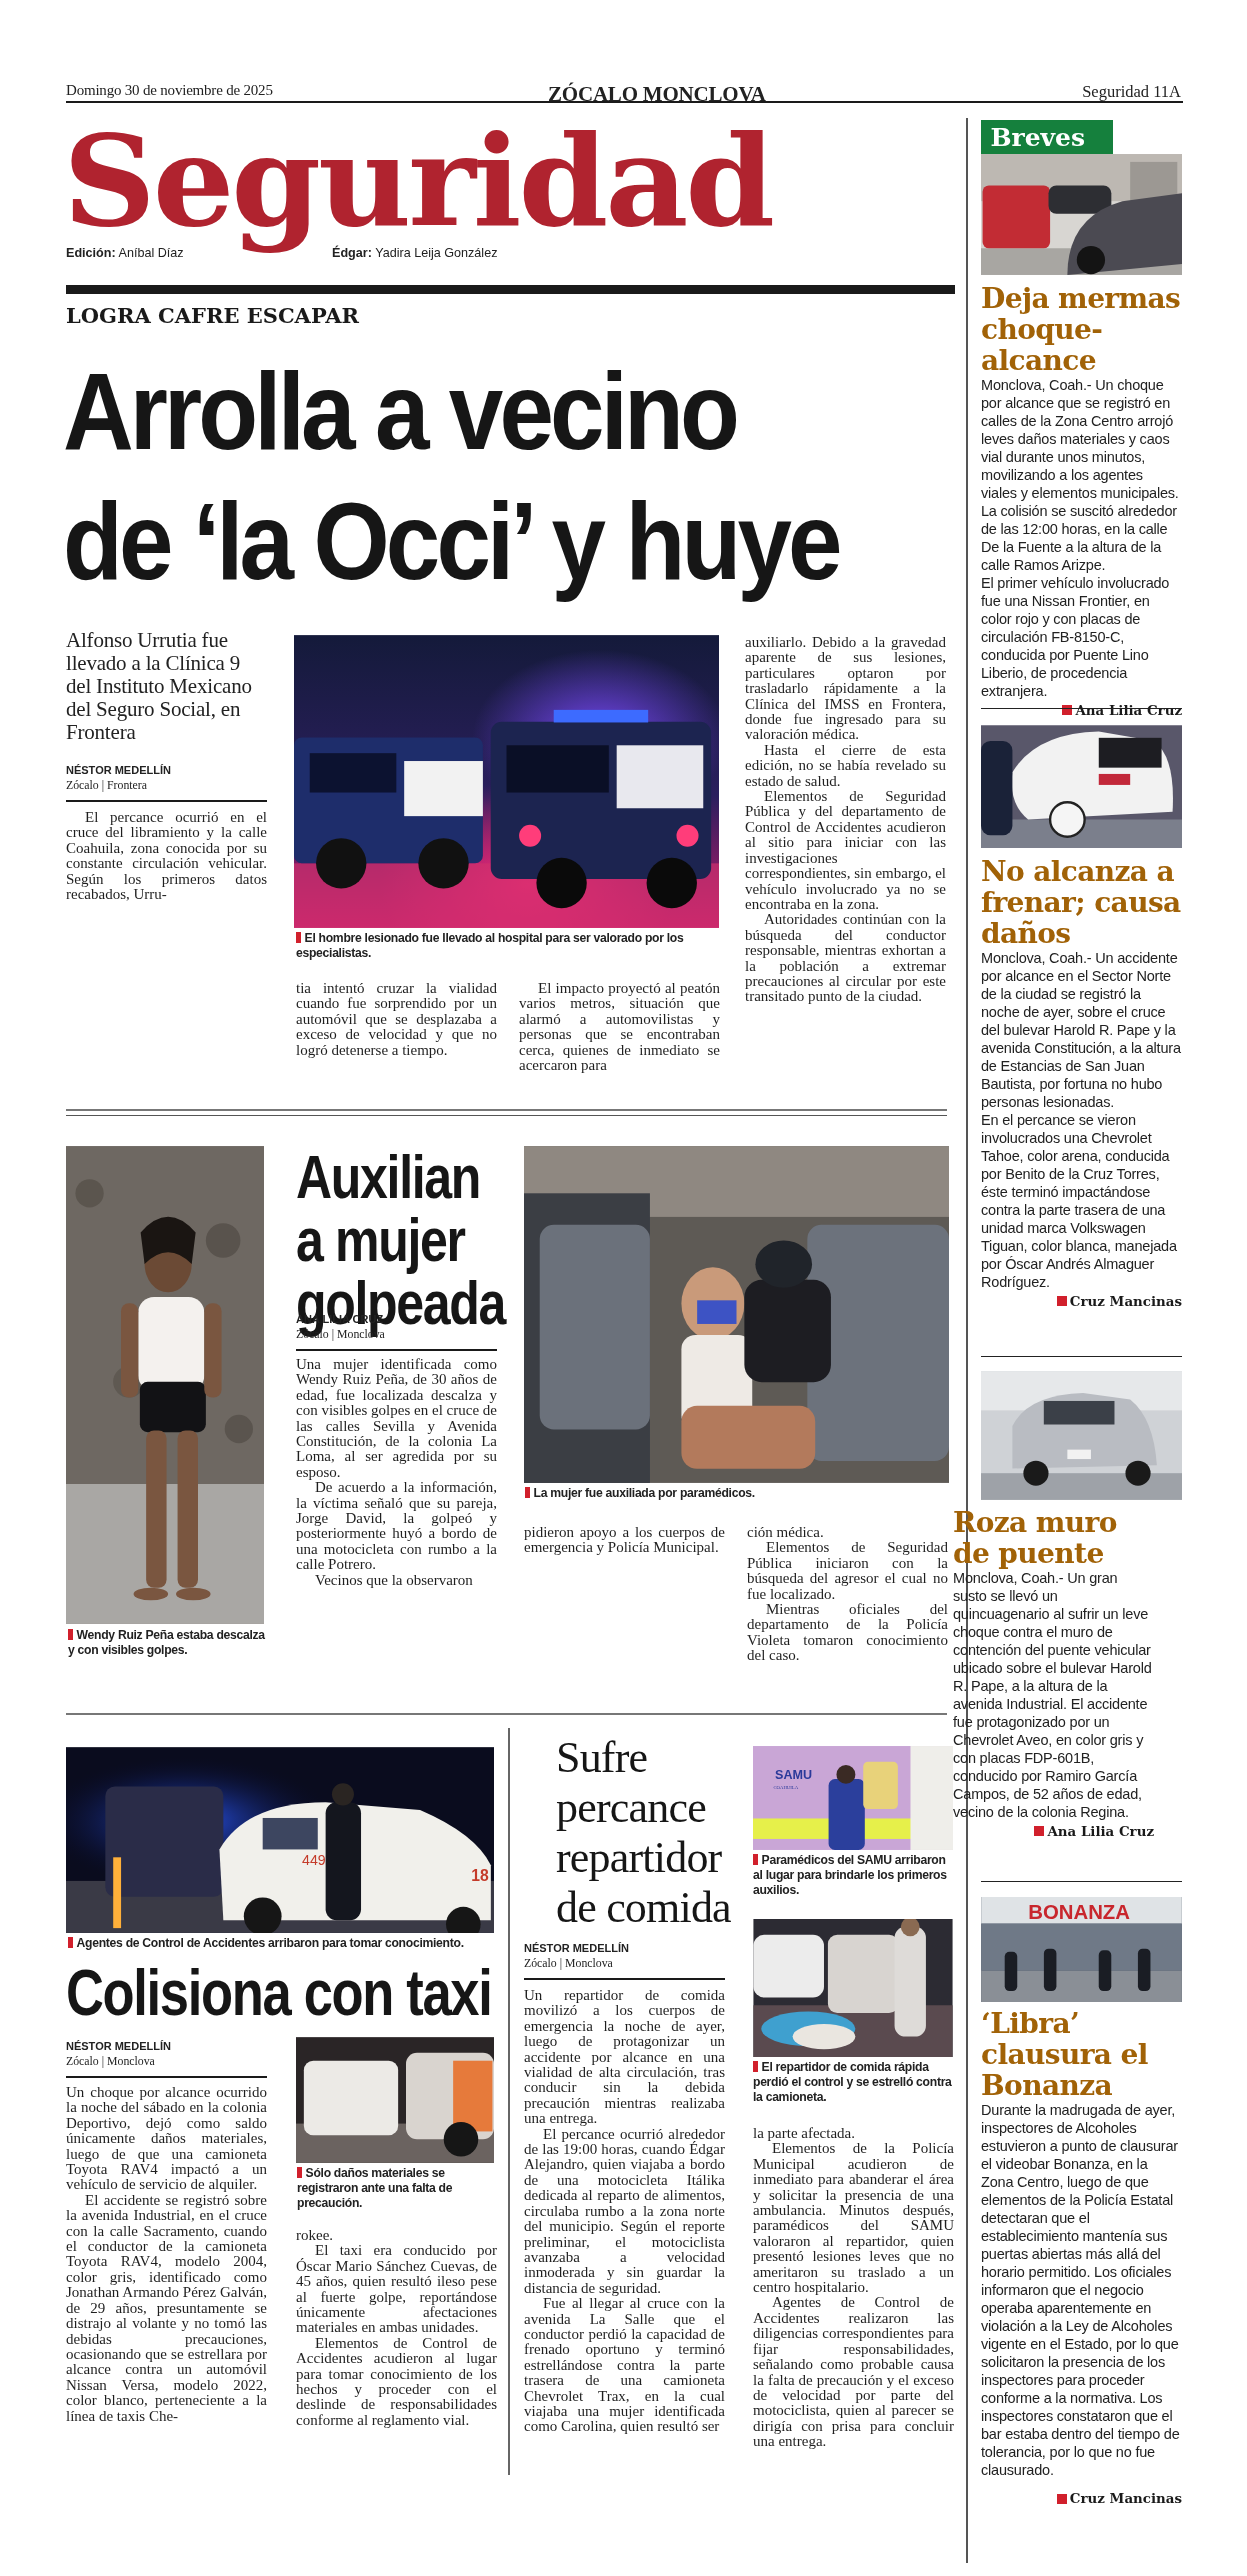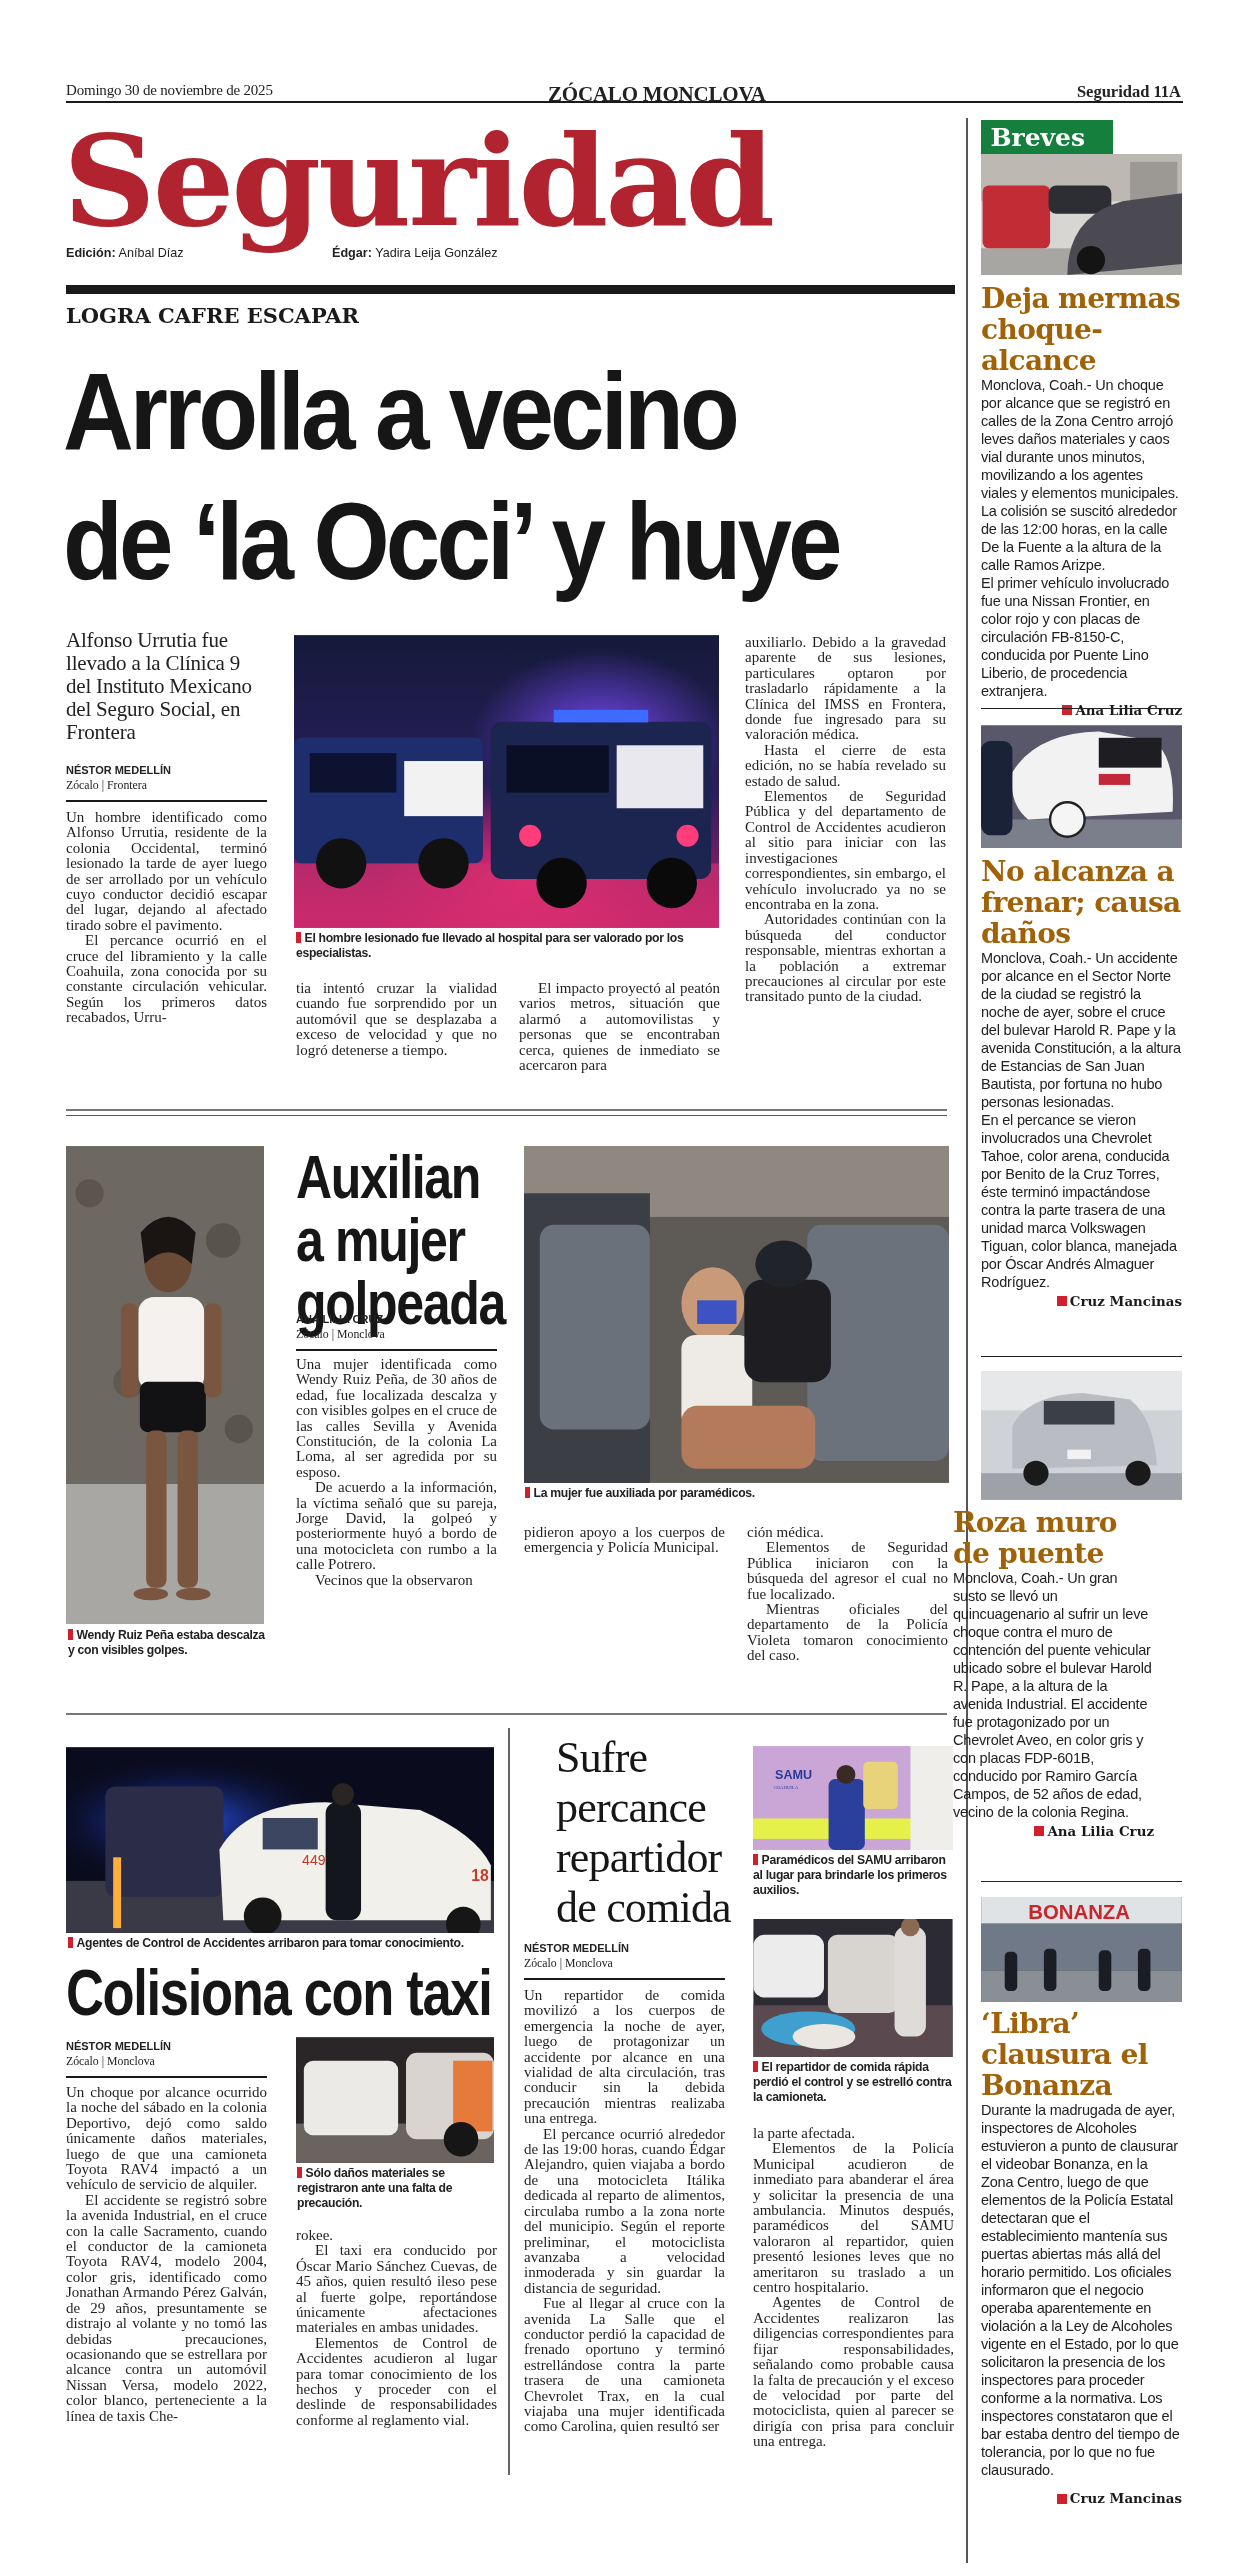--- a/index.html
+++ b/index.html
@@ -4,21 +4,21 @@
 <style>
   * { box-sizing: border-box; margin: 0; padding: 0; }
   html, body { width: 1248px; background: #ffffff; }
   body { position: relative; height: 2576px; overflow: hidden; color: #1a1a1a; font-family: "Liberation Serif", serif; }
   .abs { position: absolute; }
 
   
   .folio { font-family: "Liberation Sans", sans-serif; font-size: 15px; color: #222; }
   .folio-date { left: 66px; top: 82px; font-family: "Liberation Serif", serif; font-size: 15px; letter-spacing: -0.2px; }
   .folio-pub { left: 548px; top: 82px; font-weight: bold; font-family: "Liberation Serif", serif; font-size: 21px; letter-spacing: -0.2px; }
-  .folio-page { right: 67px; top: 82px; font-weight: bold; font-family: "Liberation Serif", serif; font-size: 16.5px; }
+  .folio-page { right: 67px; top: 82px; font-weight: normal; font-family: "Liberation Serif", serif; font-size: 16.5px; }
   .rule { background: #1a1a1a; }
 
   
   .mast { left: 63px; top: 118px; font-family: "DejaVu Serif", serif; font-weight: bold; color: #b0232f; font-size: 126px; letter-spacing: -3.1px; line-height: 1; transform: scaleX(1.02); transform-origin: left; }
   .credits { top: 246px; font-family: "Liberation Sans", sans-serif; font-size: 12.6px; color: #222; }
   .credits b { font-weight: bold; }
 
   .kicker { left: 66px; top: 303px; font-family: "DejaVu Serif", serif; font-weight: bold; font-size: 21px; letter-spacing: 0px; }
   .lead-head { left: 63px; top: 346px; width: 889px; font-family: "Liberation Sans", sans-serif; font-weight: bold; font-size: 98px; line-height: 116px; letter-spacing: -3.9px; transform: scaleY(1.12); transform-origin: top left; color: #161616; }
 
@@ -75,21 +75,20 @@
   <div>de ‘la Occi’ y huye</div>
 </div>
 
 <div class="abs deck" style="left:66px; top:629px; width:197px;">Alfonso Urrutia fue llevado a la Clínica 9 del Instituto Mexicano del Seguro Social, en Frontera</div>
 <div class="abs" style="left:66px; top:764px; width:201px;">
   <div class="byline-name">NÉSTOR MEDELLÍN</div>
   <div class="byline-place">Zócalo | Frontera</div>
   <div class="byline-rule"></div>
 </div>
 <div class="abs body-text" style="left:66px; top:810px; width:201px;">
-  <p class="noindent">Un hombre identificado como Alfonso Urrutia, residente de la colonia Occidental, terminó lesionado la tarde de ayer luego de ser arrollado por un vehículo cuyo conductor decidió escapar del lugar, dejando al afectado tirado sobre el pavimento.</p>
   <p>El percance ocurrió en el cruce del libramiento y la calle Coahuila, zona conocida por su constante circulación vehicular. Según los primeros datos recabados, Urru-</p>
 </div>
 
 <div class="abs photo" style="left:294px; top:635px; width:425px; height:293px;">
   <svg width="425" height="293" viewBox="0 0 540 372">
     <defs>
       <linearGradient id="sky1" x1="0" y1="0" x2="0" y2="1">
           <stop offset="0" stop-color="#141a3a"></stop>
           <stop offset="0.55" stop-color="#2b1f5e"></stop>
           <stop offset="1" stop-color="#c21a6a"></stop>

